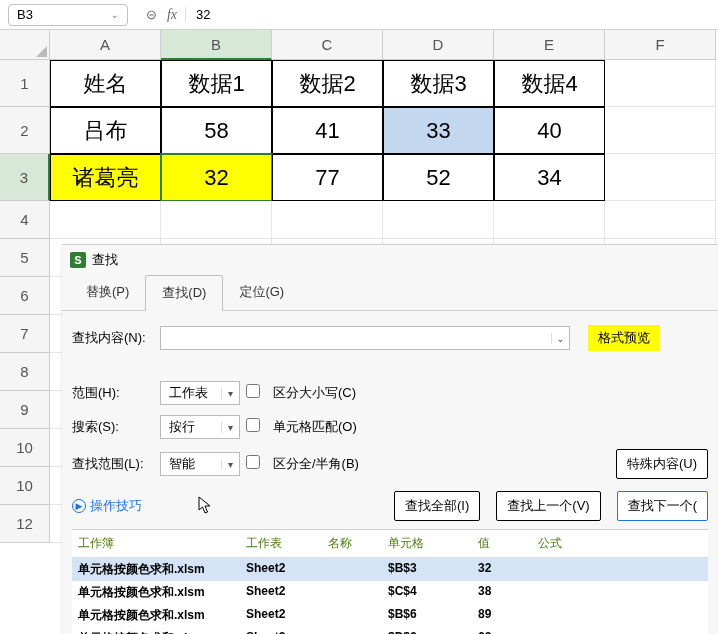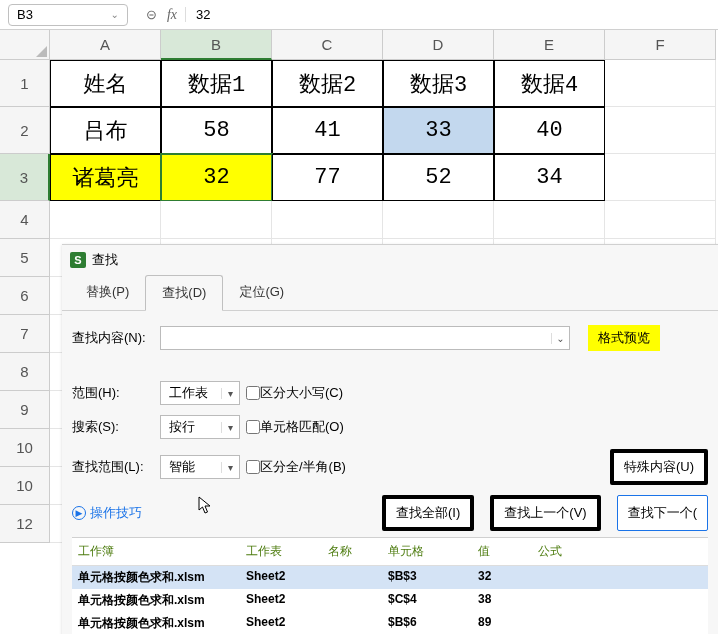--- a/index.html
+++ b/index.html
@@ -16,43 +16,43 @@
 .corner { position: absolute; top: 0; left: 0; width: 50px; height: 30px; background: #f5f5f5; border-right: 1px solid #ccc; border-bottom: 1px solid #ccc; display:flex; align-items:flex-end; justify-content:flex-end; }
 .corner svg { width: 11px; height: 11px; margin: 2px; }
 .col-headers { display: flex; margin-left: 50px; height: 30px; }
 .col-h { width: 111px; display: flex; align-items: center; justify-content: center; background: #f5f5f5; border-right: 1px solid #ccc; border-bottom: 1px solid #ccc; color: #555; font-size: 15px; }
 .col-h.sel { background: #d8e8d8; border-bottom: 2px solid #2e7d32; }
 .rows { }
 .row { display: flex; height: 47px; }
 .row-h { width: 50px; display: flex; align-items: center; justify-content: center; background: #f5f5f5; border-right: 1px solid #ccc; border-bottom: 1px solid #ccc; color: #555; font-size: 15px; }
 .row-h.sel { background: #d8e8d8; border-right: 2px solid #2e7d32; }
 .cell { width: 111px; display: flex; align-items: center; justify-content: center; font-size: 22px; border-right: 1px solid #e5e5e5; border-bottom: 1px solid #e5e5e5; background: #fff; }
-.cell.bordered { border: 1px solid #000; font-family: Liberation Mono, monospace; }
+.cell.bordered { border: 1px solid #000; }
 .cell.hl-blue { background: #c3d8ee; }
 .cell.hl-yellow { background: #ffff00; }
 .cell.active { outline: 2px solid #2e7d32; outline-offset: -1px; }
 .row.short { height: 38px; }
 .row.short .cell { font-size: 14px; }
 
 .dialog { position: absolute; left: 62px; top: 244px; width: 656px; background: #f7f7f7; border-top: 1px solid #d0d0d0; box-shadow: 0 1px 3px rgba(0,0,0,0.15); }
 .dlg-title { display: flex; align-items: center; padding: 6px 8px; gap: 6px; font-size: 13px; }
 .dlg-icon { width: 16px; height: 16px; background: #2e7d32; color: #fff; display: flex; align-items: center; justify-content: center; font-size: 11px; font-weight: bold; border-radius: 2px; }
 .tabs { display: flex; border-bottom: 1px solid #d0d0d0; padding: 0 8px; }
 .tab { padding: 8px 16px; cursor: pointer; font-size: 13px; color: #333; }
 .tab.active { border: 1px solid #c0c0c0; border-bottom: 1px solid #f7f7f7; margin-bottom: -1px; background: #f7f7f7; border-radius: 3px 3px 0 0; }
 .dlg-body { padding: 14px 10px 8px 10px; }
 .form-row { display: flex; align-items: center; margin-bottom: 10px; gap: 6px; }
 .form-label { width: 82px; text-align: left; font-size: 13px; }
 .combo { display: inline-flex; align-items: center; border: 1px solid #bbb; background: #fff; height: 24px; }
 .combo span:first-child { padding: 0 8px; min-width: 60px; }
 .combo .dd { width: 18px; text-align: center; border-left: 1px solid #ddd; color: #555; font-size: 10px; }
 .fmt-preview { background: #ffff00; padding: 4px 10px; font-size: 13px; margin-left: 12px; }
-.chk { display: flex; align-items: center; gap: 0; font-size: 13px; }
+.chk { display: flex; align-items: flex-start; gap: 13px; font-size: 13px; }
 .chk input { width: 14px; height: 14px; }
-.btn { border: 4px solid #000000; background: #fff; padding: 5px 10px; font-size: 13px; cursor: pointer; border-radius: 2px; }
+.btn { border: 1px solid #000000; background: #fff; padding: 5px 10px; font-size: 13px; cursor: pointer; border-radius: 2px; }
 .btn.primary { border: 1.5px solid #1a73e8; }
 .tips { color: #1a73e8; display: flex; align-items: center; gap: 4px; padding: 8px 0; font-size: 13px; }
 .tips-icon { width: 14px; height: 14px; border: 1.5px solid #1a73e8; border-radius: 50%; display: flex; align-items: center; justify-content: center; font-size: 9px; }
 .actions-row { display: flex; justify-content: space-between; align-items: center; margin-top: 6px; }
 .actions-right { display: flex; gap: 16px; }
 
 .results { border-top: 1px solid #d0d0d0; background: #fff; margin-top: 6px; }
 .res-head { display: flex; font-size: 12px; color: #4d7c0f; border-bottom: 1px solid #ddd; }
 .res-head > div { padding: 5px 6px; }
 .res-row { display: flex; font-size: 12px; }

